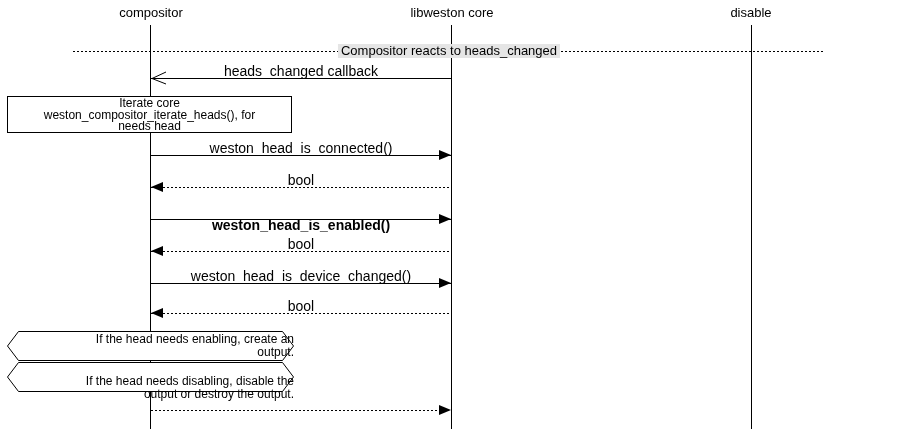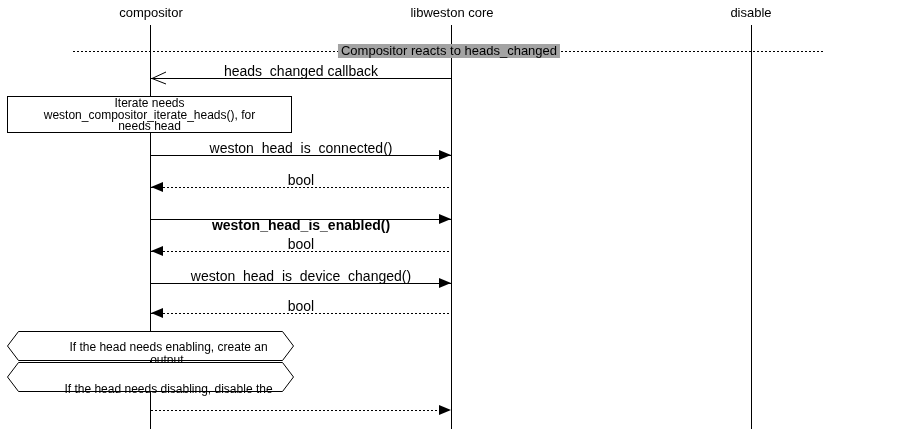--- a/index.html
+++ b/index.html
@@ -33,21 +33,21 @@
     height: 1px;
     background: repeating-linear-gradient(90deg, #000 0, #000 2px, transparent 2px, transparent 4px);
   }
   .title-label {
     position: absolute;
     top: 44px;
     left: 449px;
     transform: translateX(-50%);
     font-size: 13px;
     line-height: 14px;
-    background: #a3a3a3;
+    background: #e5e5e5;
     padding: 0 3px;
     white-space: nowrap;
   }
   .mlabel {
     position: absolute;
     left: 151px;
     width: 300px;
     text-align: center;
     font-size: 14px;
     line-height: 14px;
@@ -88,27 +88,27 @@
     border: 1px solid #000000;
     background: #ffffff;
     text-align: center;
     font-size: 12px;
     line-height: 11.5px;
     padding-top: 1px;
   }
   .hex-svg { position: absolute; left: 7px; width: 287px; height: 30px; }
   .hex-text {
     position: absolute;
-    left: 25px;
+    left: 7px;
     width: 287px;
     height: 30px;
-    text-align: center;
+    text-align: right;
     font-size: 12px;
     line-height: 13px;
-    padding-top: 10px;
+    padding-top: 2px;
     box-sizing: border-box;
   }
 </style>
 </head>
 <body>
 
 <div class="canvas">
 
   <div class="lifeline" style="left:150px;"></div>
   <div class="lifeline" style="left:451px;"></div>
@@ -121,21 +121,21 @@
   <div class="dotline" style="left:73px; top:51px; width:752px;"></div>
   <div class="title-label">Compositor reacts to heads_changed</div>
 
   <div class="mlabel" style="top:64px;">heads_changed callback</div>
   <div class="mline" style="top:78px;"></div>
   <svg class="openarrow" style="left:151px; top:71px;" width="16" height="14" viewBox="0 0 16 14">
     <path d="M15 1 L1 7.5 L15 13" fill="none" stroke="#000" stroke-width="1"></path>
   </svg>
 
   <div class="note">
-    <div>Iterate needs</div>
+    <div>Iterate core</div>
     <div>weston_compositor_iterate_heads(), for</div>
     <div>needs head</div>
   </div>
 
   <div class="mlabel" style="top:141px;">weston_head_is_connected()</div>
   <div class="mline" style="top:155px;"></div>
   <div class="arr-r" style="left:439px; top:150px;"></div>
 
   <div class="mlabel" style="top:173px;">bool</div>
   <div class="mline dotted" style="top:187px;"></div>
@@ -163,18 +163,19 @@
   <div class="hex-text" style="top:331px;">
     <div>If the head needs enabling, create an</div>
     <div>output.</div>
   </div>
 
   <svg class="hex-svg" style="top:362px;" viewBox="0 0 287 30">
     <polygon points="0.5,15 11.5,0.5 275.5,0.5 286.5,15 275.5,29.5 11.5,29.5" fill="#ffffff" stroke="#000000" stroke-width="1"></polygon>
   </svg>
   <div class="hex-text" style="top:362px;margin-top:11px;">
     <div>If the head needs disabling, disable the</div>
+    <div>output or destroy the output.</div>
   </div>
 
   <div class="mline dotted" style="top:410px;"></div>
   <div class="arr-r" style="left:439px; top:405px;"></div>
 
 </div>
 
 </body></html>

